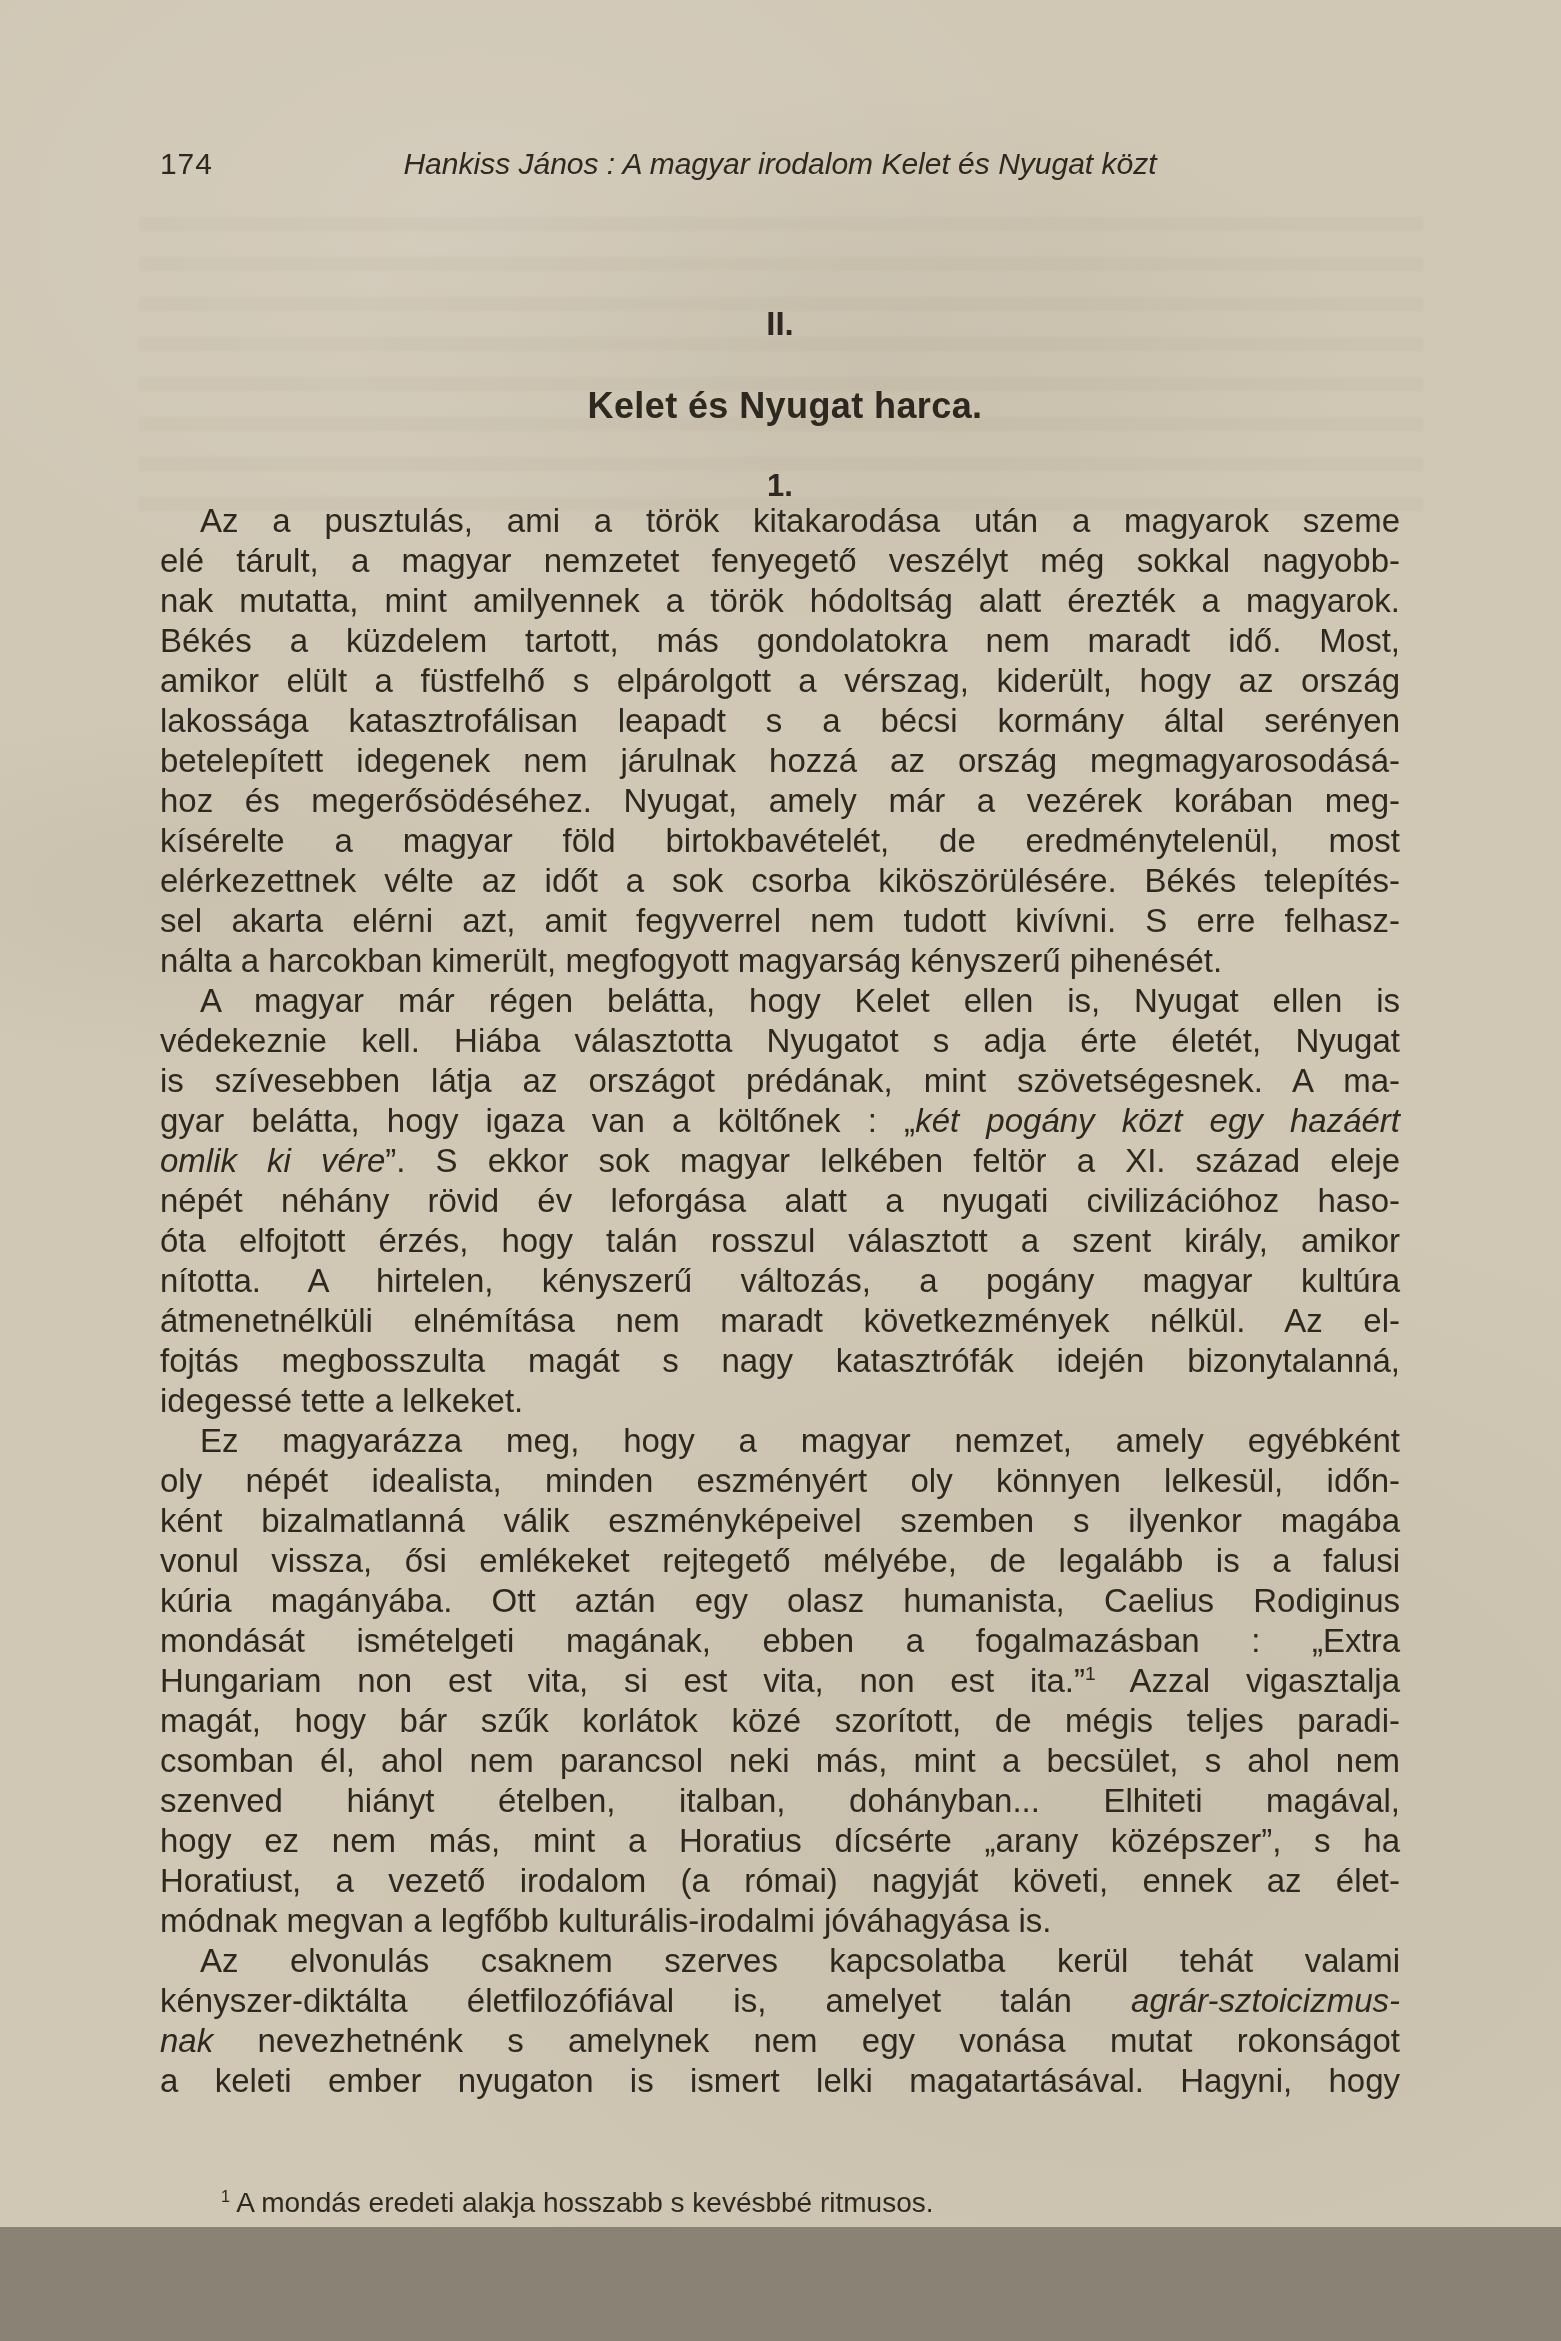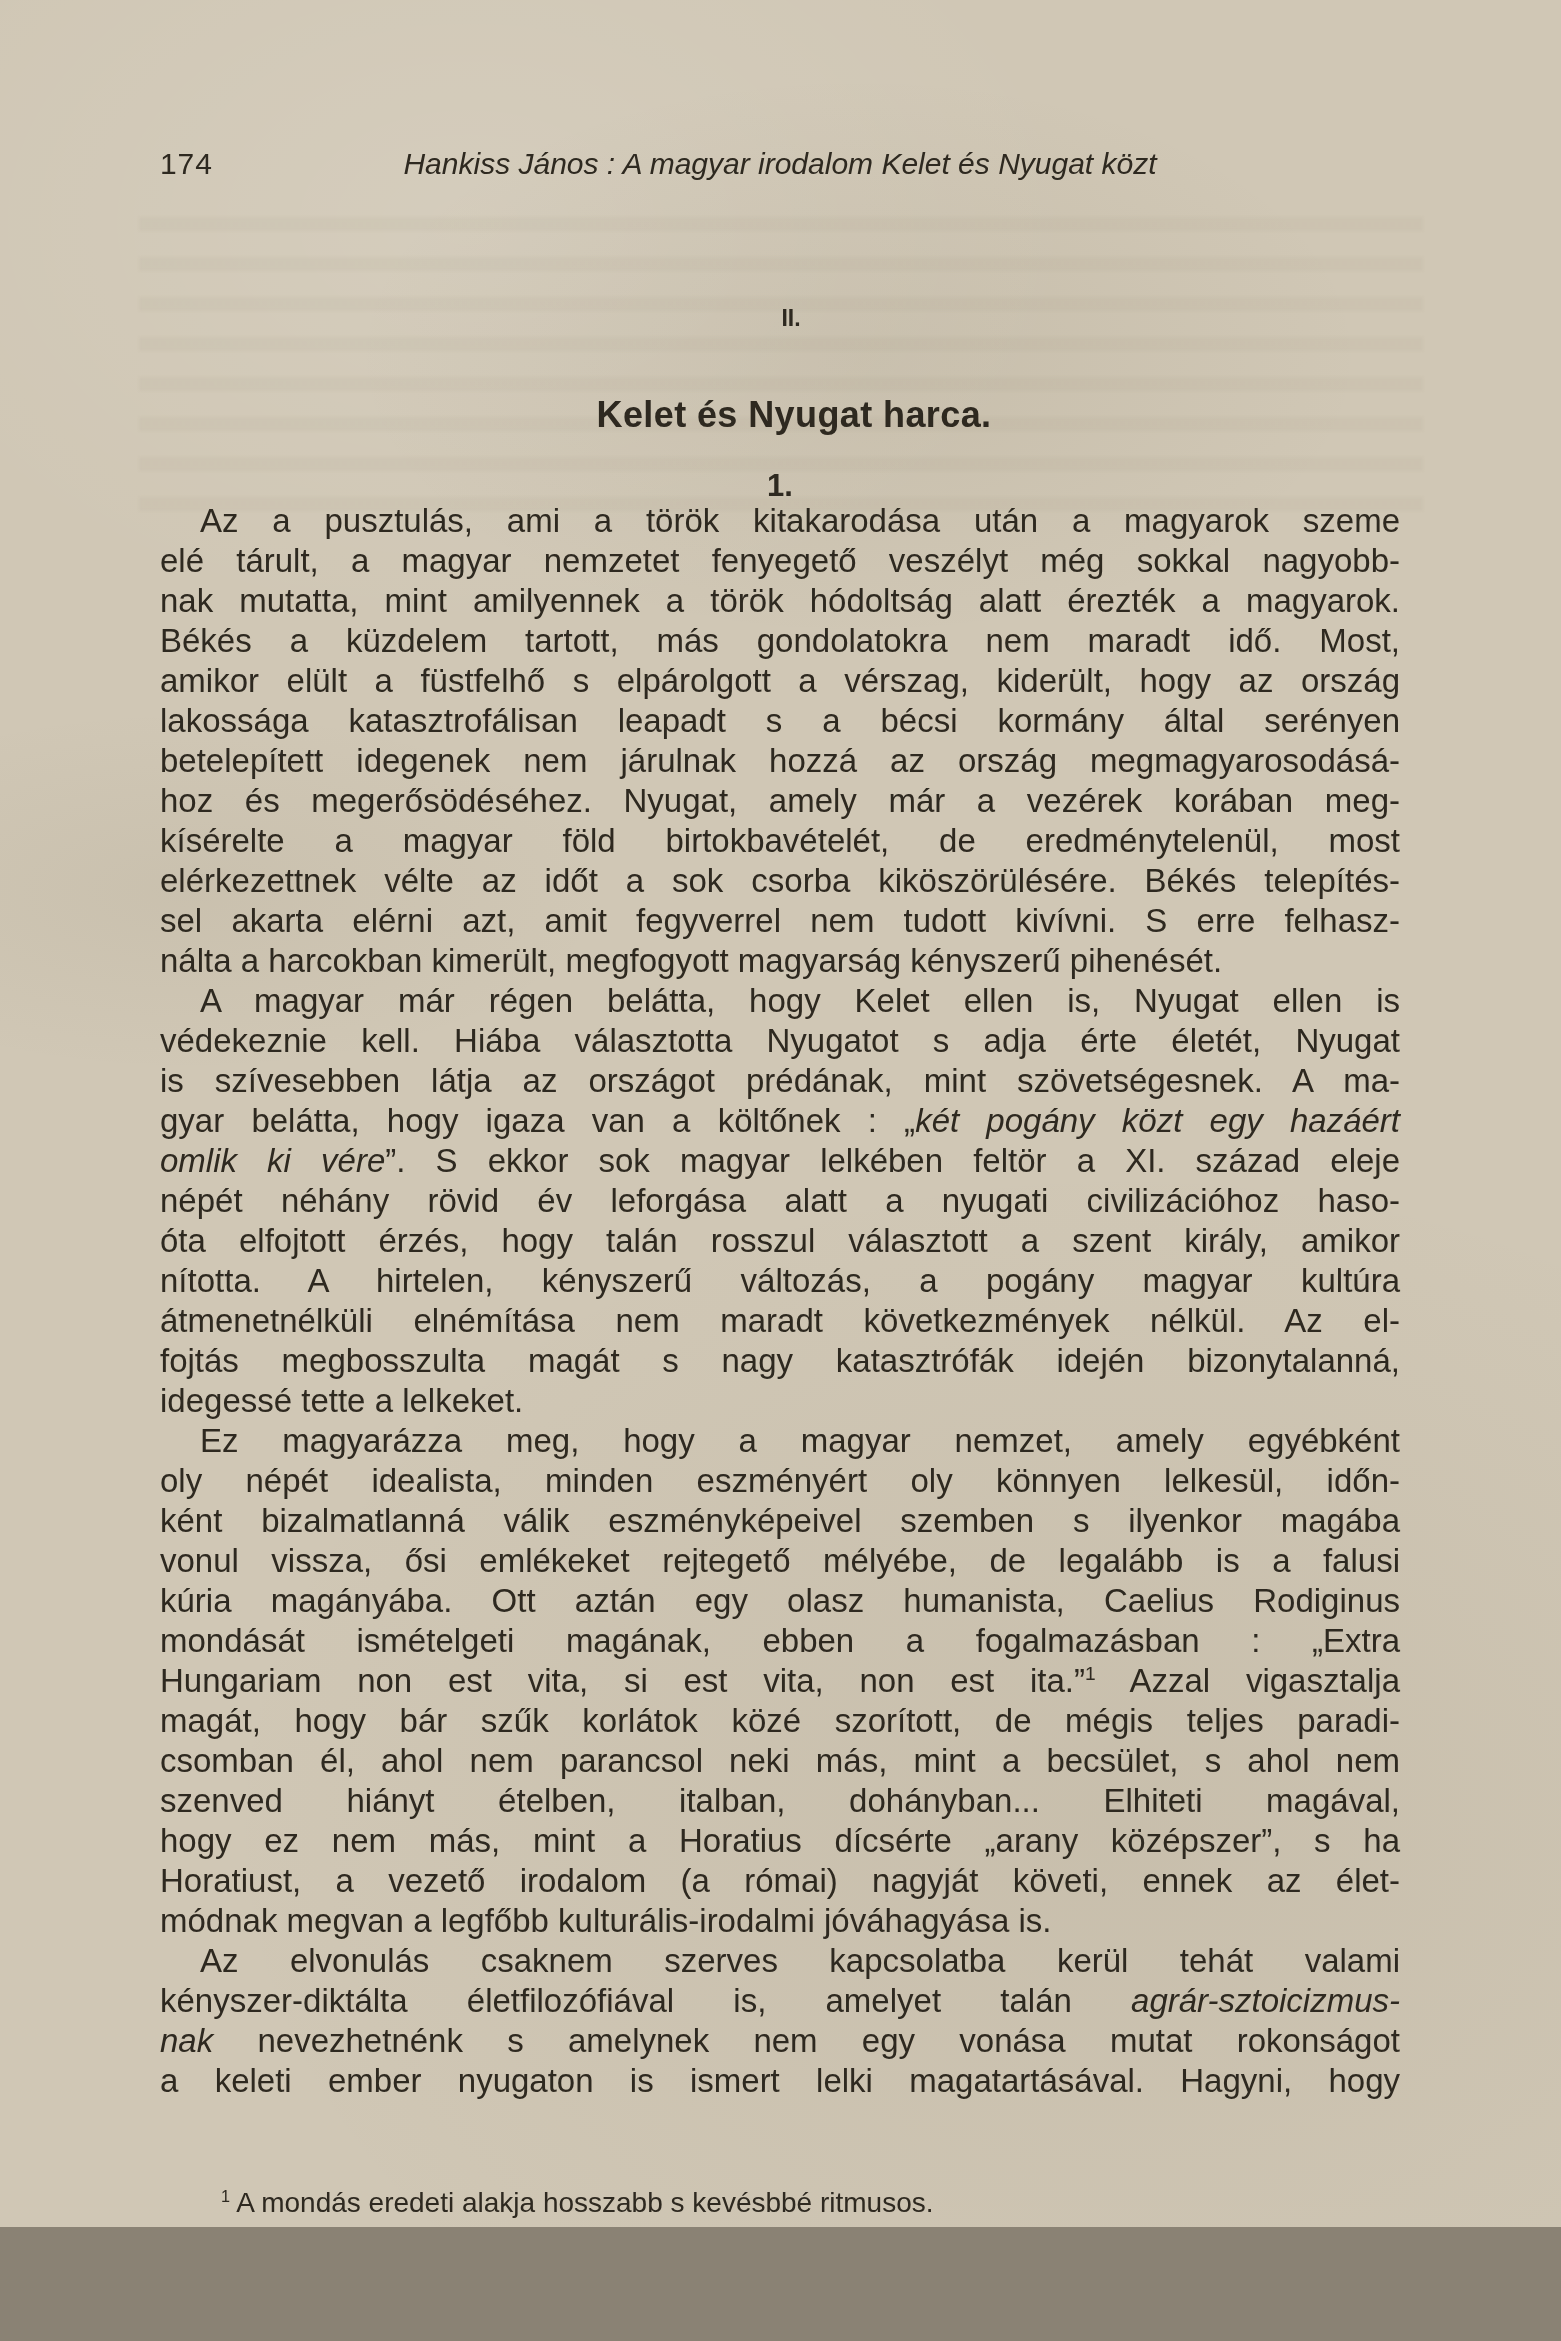--- a/index.html
+++ b/index.html
@@ -28,25 +28,25 @@
     font-size:30px;line-height:36px;
   }
   .pagenum{
     position:absolute;left:0;top:0;
     font-style:normal;letter-spacing:0.9px;
   }
   .running-title{
     display:block;text-align:center;font-style:italic;
   }
   .sec-num{
-    position:absolute;top:305px;left:171px;width:1240px;
-    text-align:center;font-weight:bold;font-size:23px;
+    position:absolute;top:305px;left:160px;width:1240px;
+    text-align:center;font-weight:bold;font-size:33px;
   }
   .chapter{
-    position:absolute;top:380px;left:160px;width:1240px;margin:14px;
+    position:absolute;top:380px;left:160px;width:1240px;margin:5px;
     text-align:center;font-weight:bold;font-size:36px;letter-spacing:0.4px;
   }
   .sub-num{
     position:absolute;top:468px;left:160px;width:1240px;
     text-align:center;font-weight:bold;font-size:31px;
   }
   .body-text{
     position:absolute;top:501px;left:160px;width:1240px;
     font-size:33px;line-height:40px;
   }

